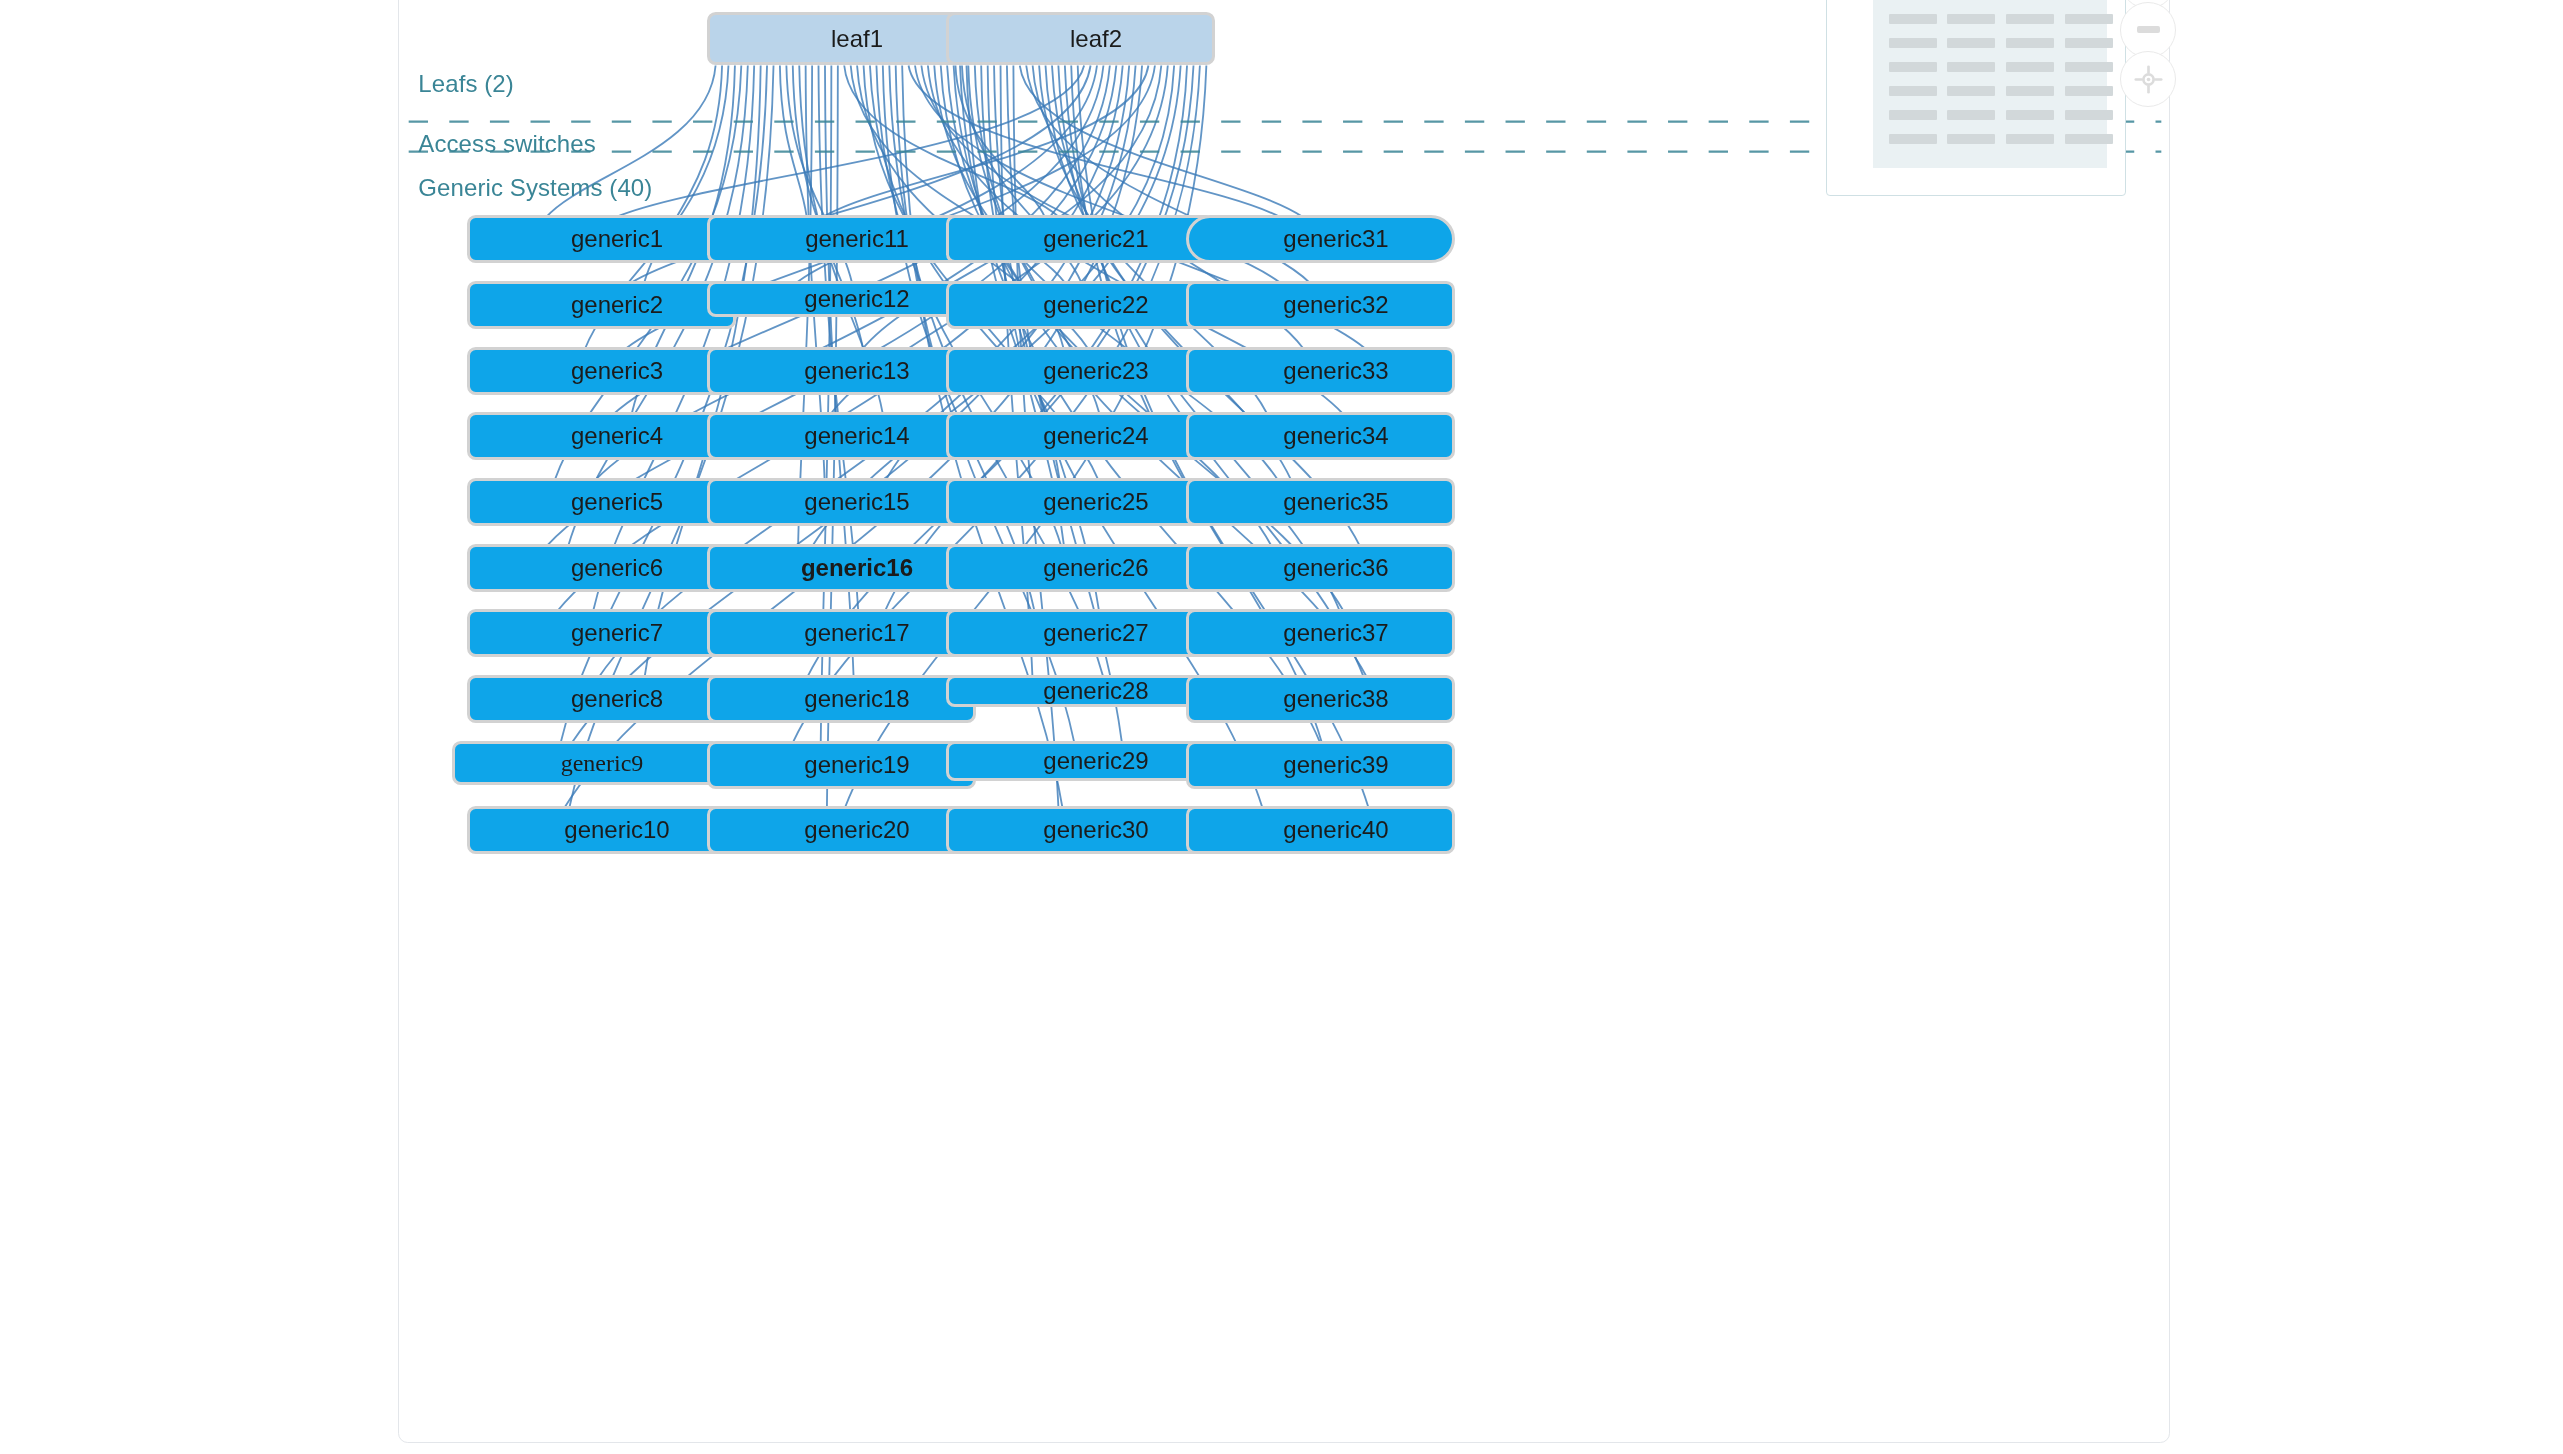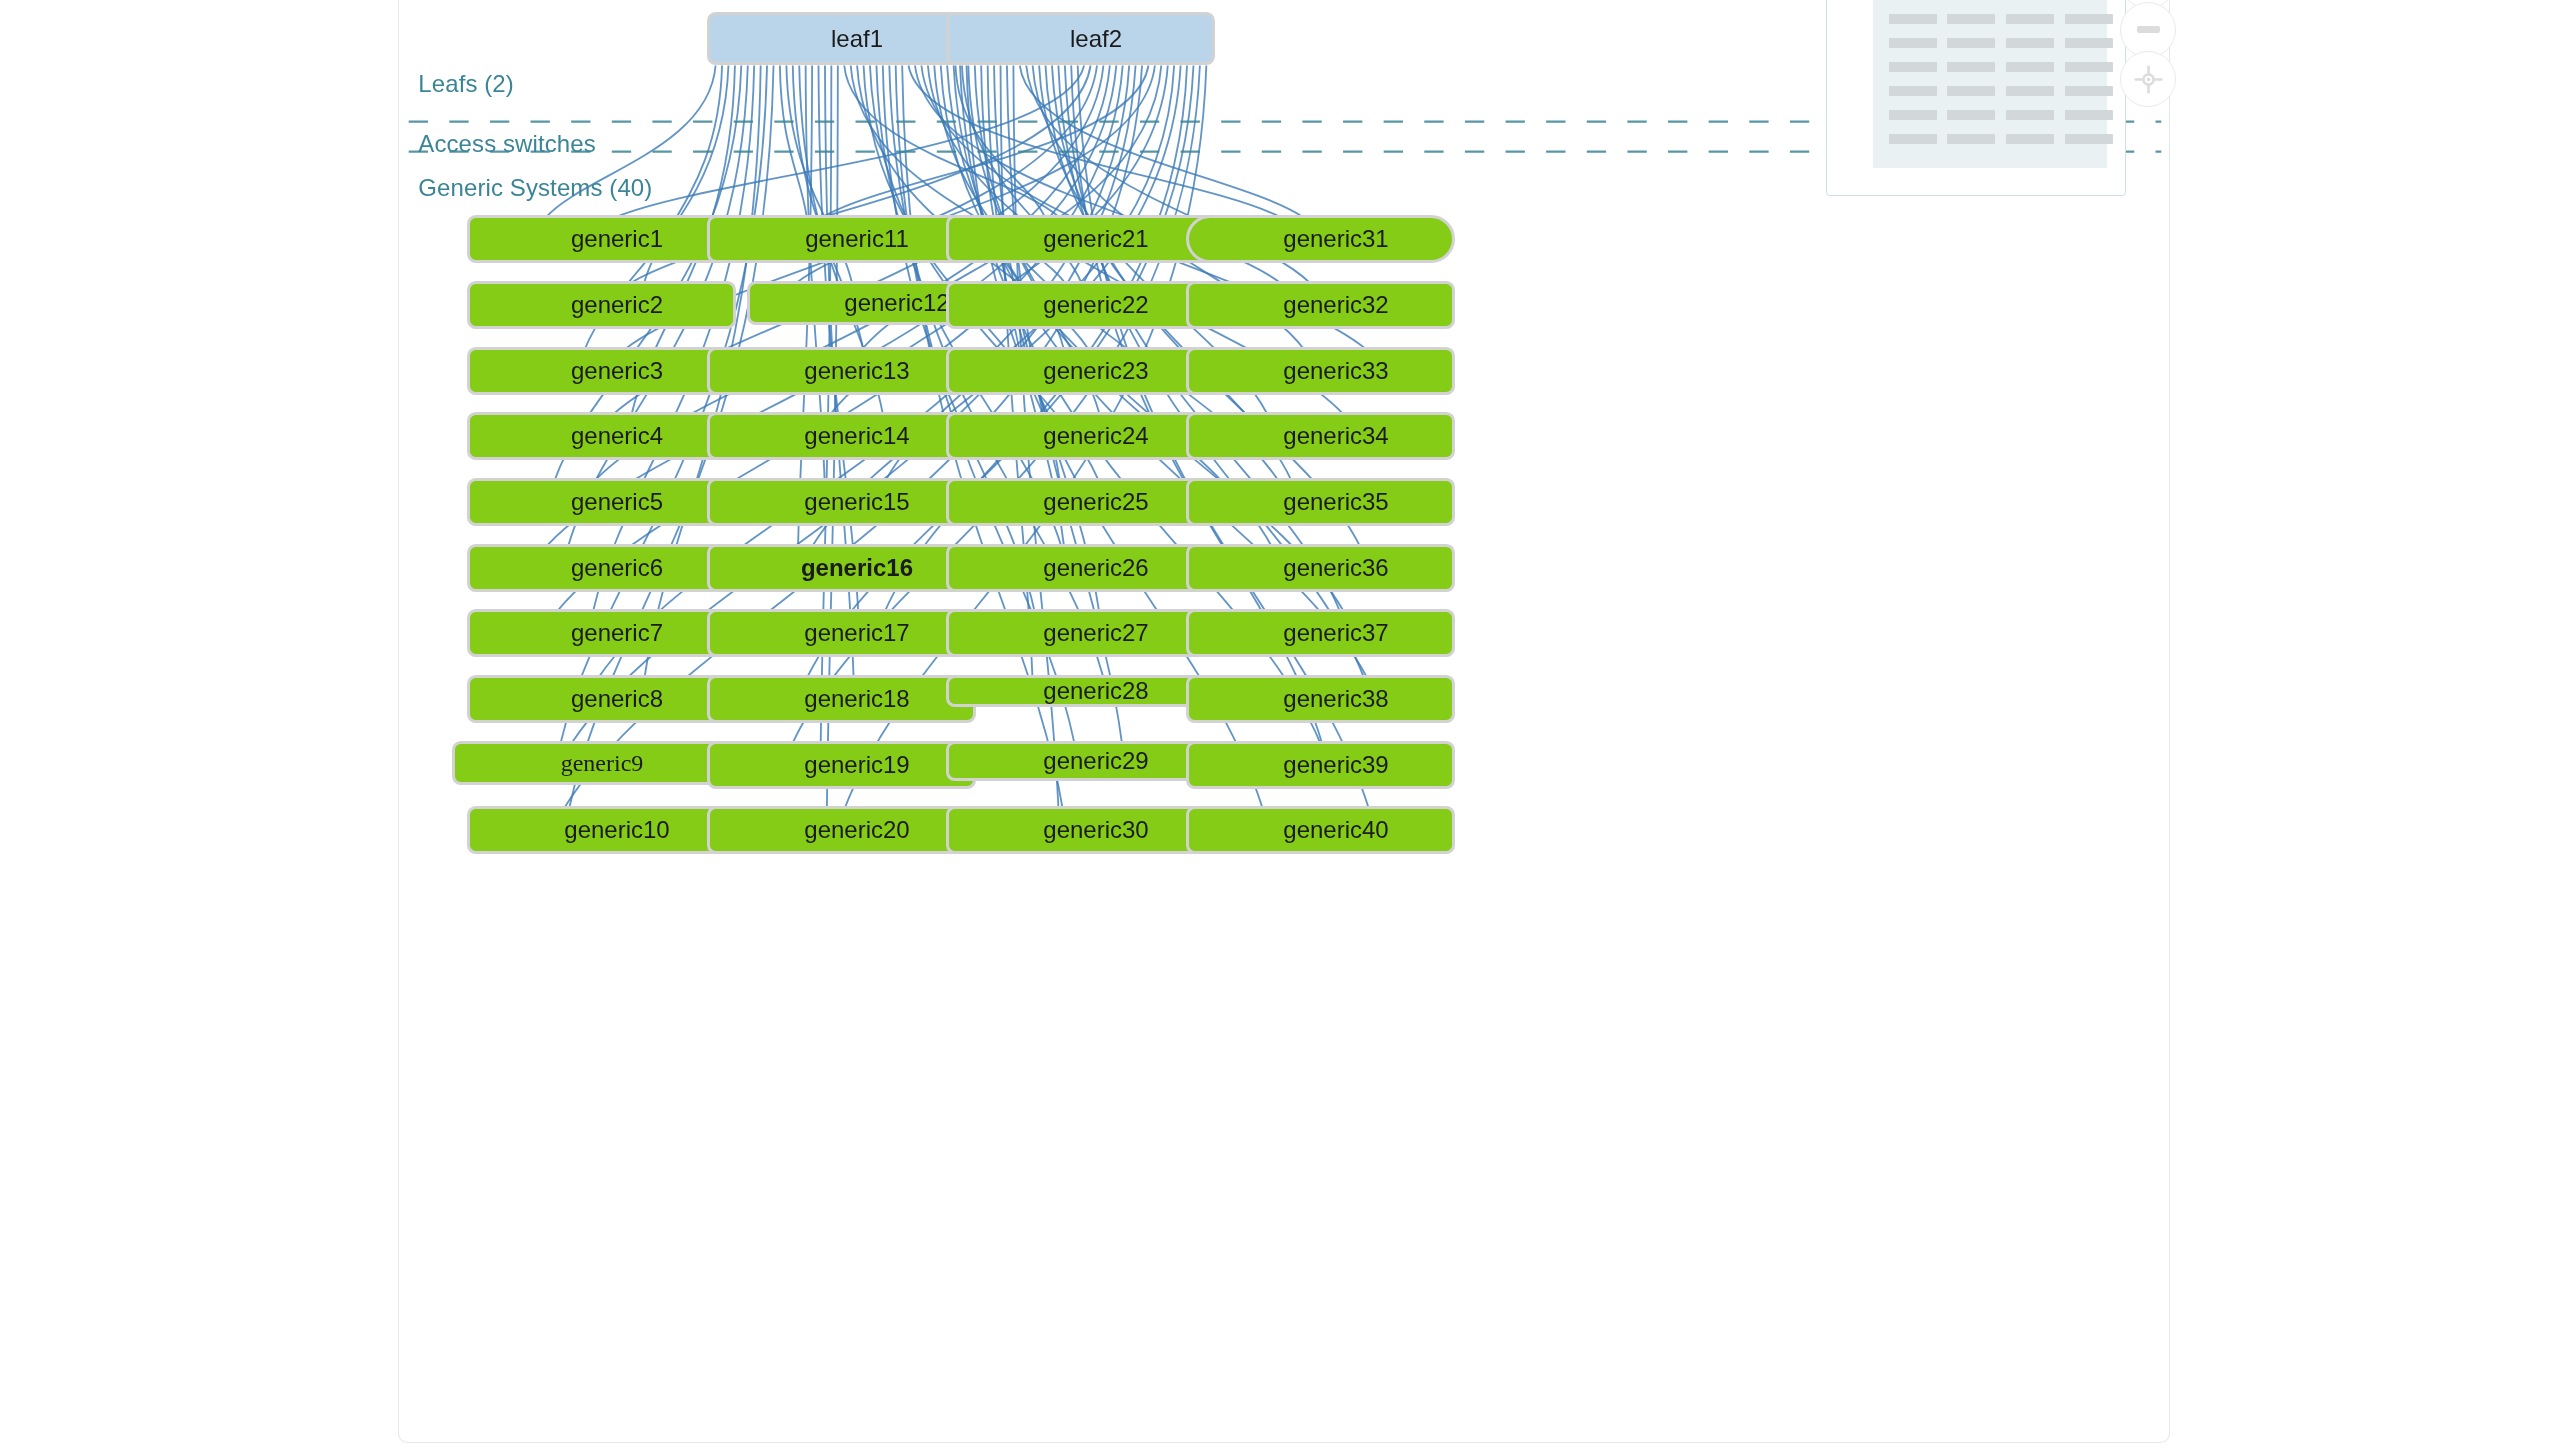--- a/index.html
+++ b/index.html
@@ -64,21 +64,21 @@
     font-size: 24px;
     color: #1b1b1b;
     font-family: "Liberation Sans", sans-serif;
     user-select: none;
     padding-left: 31px;
   }
   .node.leaf {
     background: #bad4ea;
   }
   .node.generic {
-    background: #84cc16;
+    background: #0ea5e9;
   }
 
   
   #minimap {
     position: absolute;
     left: 1826px;
     top: -164px;
     width: 300px;
     height: 360px;
     background: #ffffff;
@@ -235,21 +235,21 @@
         <div class="node generic" style="left: 68px; top: 319px; width: 269px; height: 48px;">generic2</div>
         <div class="node generic" style="left: 68px; top: 385px; width: 269px; height: 48px;">generic3</div>
         <div class="node generic" style="left: 68px; top: 450px; width: 269px; height: 48px;">generic4</div>
         <div class="node generic" style="left: 68px; top: 516px; width: 269px; height: 48px;">generic5</div>
         <div class="node generic" style="left: 68px; top: 582px; width: 269px; height: 48px;">generic6</div>
         <div class="node generic" style="left: 68px; top: 647px; width: 269px; height: 48px;">generic7</div>
         <div class="node generic" style="left: 68px; top: 713px; width: 269px; height: 48px;">generic8</div>
         <div class="node generic" style="left: 53px; top: 779px; width: 269px; height: 44px; font-family: Liberation Serif, serif;">generic9</div>
         <div class="node generic" style="left: 68px; top: 844px; width: 269px; height: 48px;">generic10</div>
         <div class="node generic" style="left: 308px; top: 253px; width: 269px; height: 48px;">generic11</div>
-        <div class="node generic" style="left: 308px; top: 319px; width: 269px; height: 44px; margin-left: 40px;">generic12</div>
+        <div class="node generic" style="left: 308px; top: 319px; width: 269px; height: 36px;">generic12</div>
         <div class="node generic" style="left: 308px; top: 385px; width: 269px; height: 48px;">generic13</div>
         <div class="node generic" style="left: 308px; top: 450px; width: 269px; height: 48px;">generic14</div>
         <div class="node generic" style="left: 308px; top: 516px; width: 269px; height: 48px;">generic15</div>
         <div class="node generic" style="left: 308px; top: 582px; width: 269px; height: 48px; font-weight: bold;">generic16</div>
         <div class="node generic" style="left: 308px; top: 647px; width: 269px; height: 48px;">generic17</div>
         <div class="node generic" style="left: 308px; top: 713px; width: 269px; height: 48px;">generic18</div>
         <div class="node generic" style="left: 308px; top: 779px; width: 269px; height: 48px;">generic19</div>
         <div class="node generic" style="left: 308px; top: 844px; width: 269px; height: 48px;">generic20</div>
         <div class="node generic" style="left: 547px; top: 253px; width: 269px; height: 48px;">generic21</div>
         <div class="node generic" style="left: 547px; top: 319px; width: 269px; height: 48px;">generic22</div>

